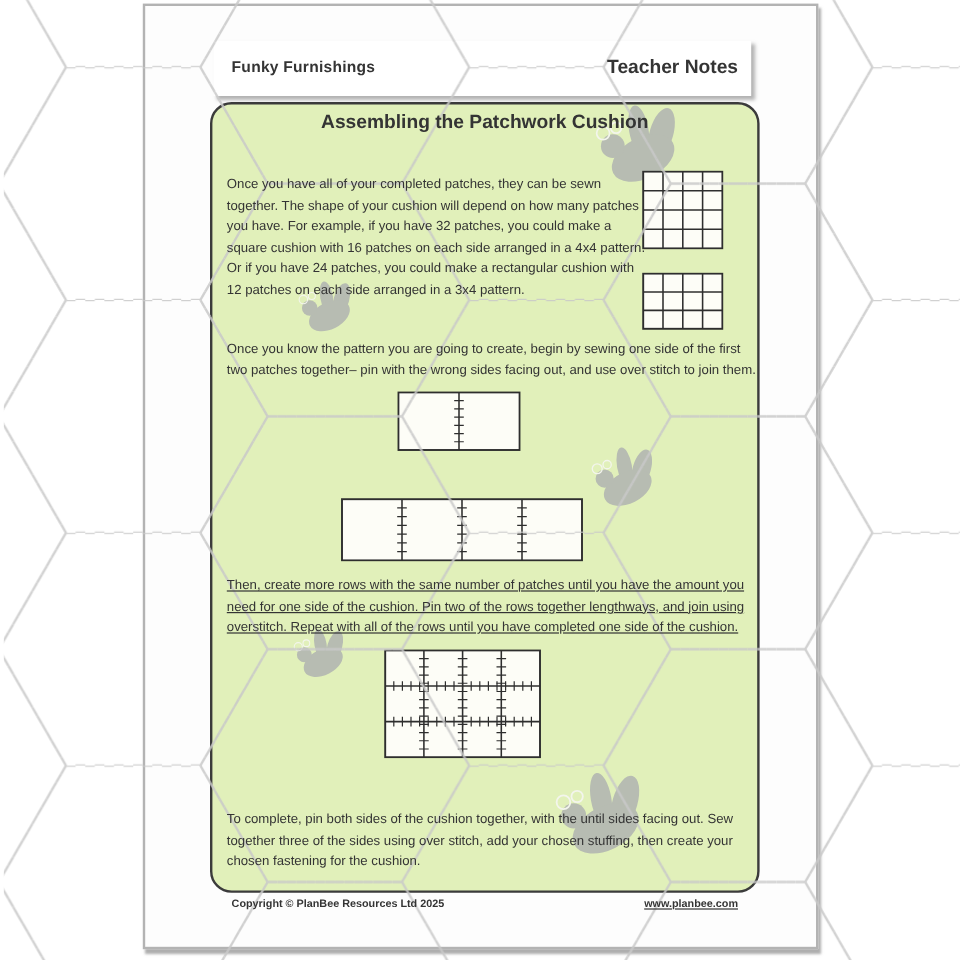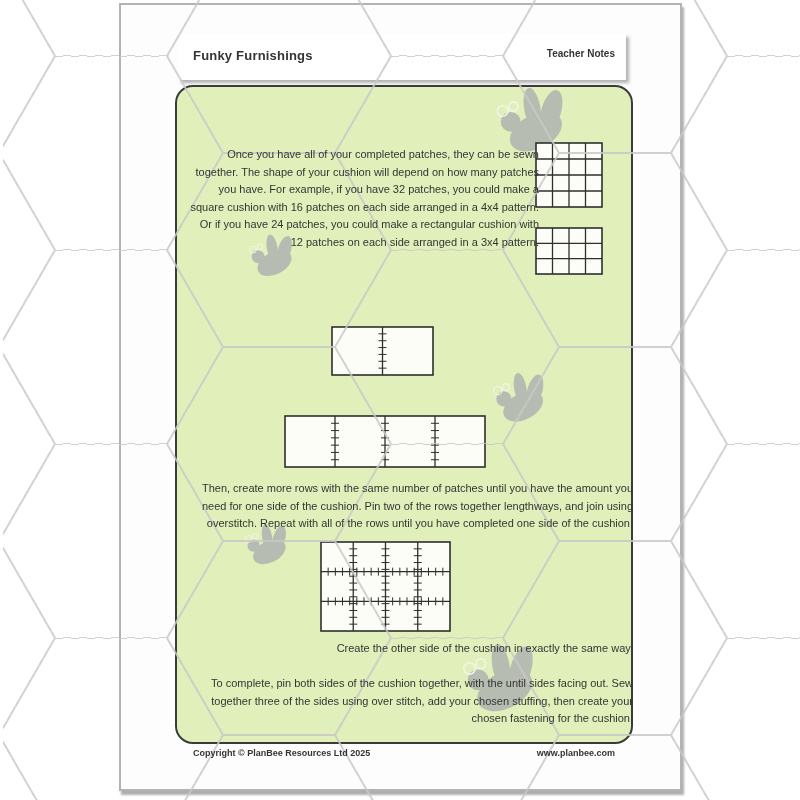--- a/index.html
+++ b/index.html
@@ -19,34 +19,34 @@
         background:#fdfdfd;border:2px solid #b3b3b3;z-index:0;
         box-shadow:2px 4px 2px rgba(130,130,130,.65);}
 
   .header-band{position:absolute;left:175px;top:34px;width:448px;height:46px;
         background:#ffffff;z-index:1;
         box-shadow:3px 3px 3px rgba(105,105,105,.5);}
 
   .brand{position:absolute;left:190px;top:48px;font-size:13px;font-weight:bold;
         letter-spacing:.2px;z-index:4;}
   .doc-type{position:absolute;left:472px;top:48px;width:140px;text-align:right;
-        font-size:10px;font-weight:bold;z-index:4;}
+        font-size:16px;font-weight:bold;z-index:4;}
 
   .panel{position:absolute;left:172px;top:85px;width:458px;height:659px;
         background:var(--green);border:2px solid var(--panel-border);
         border-radius:18px;z-index:1;}
 
   .title{position:absolute;left:172px;top:94px;width:458px;text-align:center;
         font-size:16px;font-weight:bold;z-index:4;}
 
-  .para{position:absolute;font-size:11px;line-height:17.5px;z-index:4;text-align:right;}
+  .para{position:absolute;font-size:11px;line-height:17.5px;z-index:4;}
   .p1{left:186px;top:146px;width:350px;}
   .p2{left:186px;top:283px;width:444px;}
   .p3{left:186px;top:383px;width:444px;}
-  .p4{left:186px;top:480px;width:444px;}
+  .p4{left:186px;top:480px;width:444px;text-decoration:underline;}
   .p5{left:186px;top:640px;width:444px;}
   .p6{left:186px;top:675px;width:444px;}
 
   .diagram{position:absolute;z-index:2;}
   .dg-a{left:532px;top:142px;}
   .dg-b{left:532px;top:227px;}
   .dg-c{left:328px;top:326px;}
   .dg-d{left:281px;top:415px;}
   .dg-e{left:317px;top:541px;}
 
@@ -55,21 +55,21 @@
   .bee-1{left:480px;top:84px;width:95px;height:72px;}
   .bee-2{left:237px;top:232px;width:62px;height:47px;}
   .bee-3{left:480px;top:370px;width:72px;height:55px;}
   .bee-4{left:233px;top:522px;width:60px;height:45px;}
   .bee-5{left:437px;top:640px;width:118px;height:76px;}
 
   .hex-overlay{position:absolute;left:0;top:0;z-index:3;pointer-events:none;opacity:.85;}
 
   .footer-copy{position:absolute;left:190px;top:748px;font-size:9px;font-weight:bold;z-index:4;}
   .footer-site{position:absolute;left:472px;top:748px;width:140px;text-align:right;
-        font-size:9px;font-weight:bold;z-index:4;}
+        font-size:9px;font-weight:bold;z-index:4;text-decoration:underline;}
 </style>
 </head>
 <body>
 
 <div class="canvas">
 
   <div class="page"></div>
 
   <div class="header-band"></div>
   <div class="brand">Funky Furnishings</div>
@@ -99,24 +99,25 @@
   <svg class="bee bee-3" viewBox="0 0 100 80">
       <use href="#bee-shape"></use>
     </svg>
   <svg class="bee bee-4" viewBox="0 0 100 80">
       <use href="#bee-shape"></use>
     </svg>
   <svg class="bee bee-5" viewBox="0 0 100 80">
       <use href="#bee-shape"></use>
     </svg>
 
+  <div class="title">Assembling the Patchwork Cushion</div>
 
   <div class="para p1">Once you have all of your completed patches, they can be sewn together. The shape of your cushion will depend on how many patches you have. For example, if you have 32 patches, you could make a square cushion with 16 patches on each side arranged in a 4x4 pattern. Or if you have 24 patches, you could make a rectangular cushion with 12 patches on each side arranged in a 3x4 pattern.</div>
+  <div class="para p2">Once you know the pattern you are going to create, begin by sewing one side of the first two patches together– pin with the wrong sides facing out, and use over stitch to join them.</div>
   <div class="para p4">Then, create more rows with the same number of patches until you have the amount you need for one side of the cushion. Pin two of the rows together lengthways, and join using overstitch. Repeat with all of the rows until you have completed one side of the cushion.</div>
-  <div class="para p5">Create the other side of the cushion in exactly the same way.</div>
   <div class="para p6">To complete, pin both sides of the cushion together, with the until sides facing out. Sew together three of the sides using over stitch, add your chosen stuffing, then create your chosen fastening for the cushion.</div>
 
   <svg class="diagram dg-a" width="68" height="66" viewBox="0 0 68 66">
       <rect x="1" y="1" width="66" height="64" fill="#fdfdf7" stroke="#2e2e2e" stroke-width="1.6"></rect>
       <line x1="17.5" y1="1" x2="17.5" y2="65" stroke="#2e2e2e" stroke-width="1.3"></line>
       <line x1="34" y1="1" x2="34" y2="65" stroke="#2e2e2e" stroke-width="1.3"></line>
       <line x1="50.5" y1="1" x2="50.5" y2="65" stroke="#2e2e2e" stroke-width="1.3"></line>
       <line x1="1" y1="17" x2="67" y2="17" stroke="#2e2e2e" stroke-width="1.3"></line>
       <line x1="1" y1="33" x2="67" y2="33" stroke="#2e2e2e" stroke-width="1.3"></line>
       <line x1="1" y1="49" x2="67" y2="49" stroke="#2e2e2e" stroke-width="1.3"></line>

